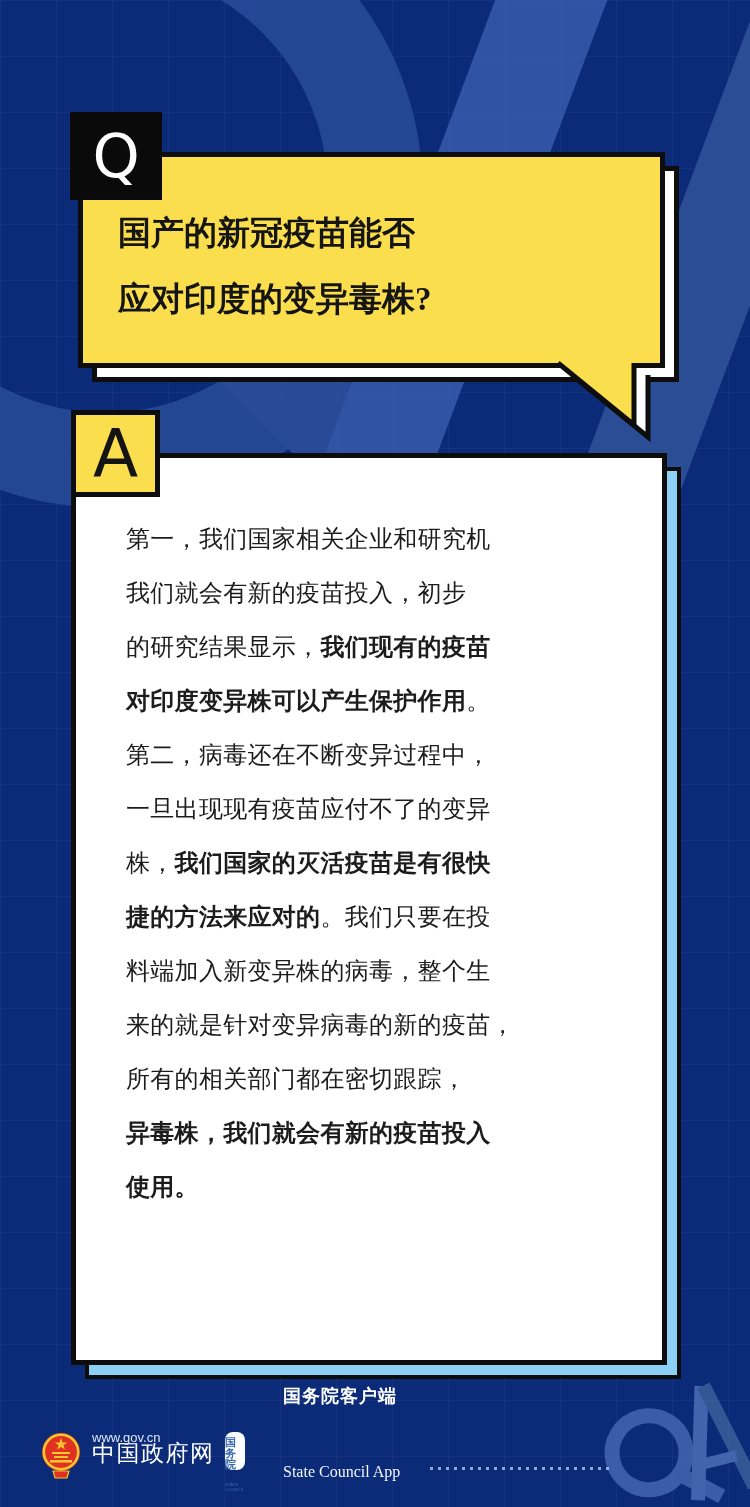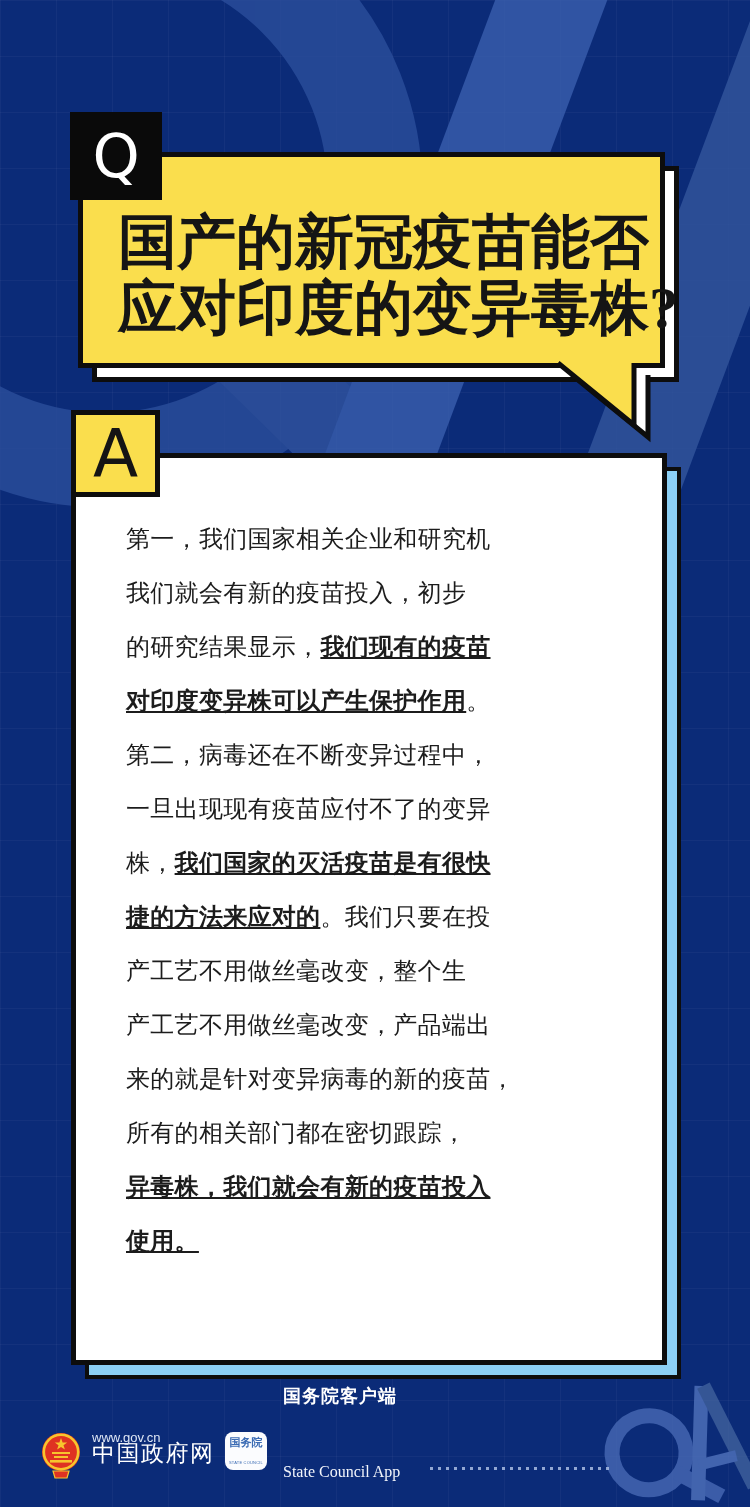--- a/index.html
+++ b/index.html
@@ -27,43 +27,43 @@
 
   
   .bubble-shadow{left:92px;top:166px;width:587px;height:216px;background:#ffffff;
                  border:5px solid #0d0d0d;box-sizing:border-box;z-index:1;}
   .bubble{left:78px;top:152px;width:587px;height:216px;background:#fade4d;
           border:5px solid #0d0d0d;box-sizing:border-box;z-index:2;}
   .bubble-tail{left:556px;top:361px;z-index:3;}
   .bubble-shadow-tail{left:570px;top:373px;z-index:1;}
   .q-text{left:118px;top:200px;z-index:4;color:#151515;
           font-family:"Liberation Serif","DejaVu Serif",serif;font-weight:700;
-          font-size:59px;line-height:66px;white-space:nowrap;margin-top:9px;}
+          font-size:33px;line-height:66px;white-space:nowrap;}
 
   
   .ans-shadow{left:85px;top:467px;width:596px;height:912px;background:#8cd0f5;
               border:4px solid #0d0d0d;box-sizing:border-box;z-index:1;}
   .ans-box{left:71px;top:453px;width:596px;height:912px;background:#ffffff;
            border:5px solid #0d0d0d;box-sizing:border-box;z-index:2;}
   .a-tab{left:71px;top:410px;width:89px;height:87px;background:#fade4d;
          border:5px solid #0d0d0d;box-sizing:border-box;z-index:3;
          display:flex;align-items:center;justify-content:center;}
   .a-tab .glyph{color:#141414;font-size:66px;line-height:66px;font-weight:400;
                 font-family:"DejaVu Sans",sans-serif;}
   .ans-text{left:126px;top:512px;z-index:4;color:#1c1c1c;font-size:24px;
             letter-spacing:0.3px;}
   .ans-line{height:54px;line-height:54px;white-space:nowrap;}
-  .ans-line .b{font-weight:700;text-decoration:underline;}
+  .ans-line .b{font-weight:700;}
 
   
   .emblem{left:40px;top:1431px;z-index:2;}
   .gov-name{left:92px;top:1438px;font-size:23px;font-weight:400;color:#ffffff;
             letter-spacing:1.5px;z-index:2;}
   .gov-url{left:92px;top:1430px;font-size:13px;color:#dde6f5;z-index:2;}
-  .app-icon{left:225px;top:1432px;width:42px;height:38px;background:#fbfcfe;
+  .app-icon{left:225px;top:1432px;width:20px;height:38px;background:#fbfcfe;
             border-radius:8px;z-index:2;display:flex;flex-direction:column;
             align-items:center;padding-top:5px;box-sizing:border-box;gap:12px;}
   .app-icon-cn{color:#3c6cb4;font-size:11px;line-height:11px;font-weight:700;}
   .app-icon-en{color:#3c6cb4;font-size:4px;letter-spacing:.2px;line-height:5px;}
   .app-icon-lines{margin-top:2px;width:24px;height:8px;
             background:repeating-linear-gradient(#b9c9de 0 1px, transparent 1px 3px);}
   .app-name{left:283px;top:1384px;font-size:18px;font-weight:700;color:#ffffff;
             letter-spacing:1px;z-index:2;}
   .app-en{left:283px;top:1463px;font-size:16px;color:#f2f5fb;
           font-family:"Liberation Serif","DejaVu Serif",serif;z-index:2;}
@@ -122,22 +122,21 @@
 
   <div class="abs ans-text">
       <div class="ans-line"><span>第一，我们国家相关企业和研究机</span></div>
       <div class="ans-line"><span>我们就会有新的疫苗投入，初步</span></div>
       <div class="ans-line"><span>的研究结果显示，</span><span class="b">我们现有的疫苗</span></div>
       <div class="ans-line"><span class="b">对印度变异株可以产生保护作用</span><span>。</span></div>
       <div class="ans-line"><span>第二，病毒还在不断变异过程中，</span></div>
       <div class="ans-line"><span>一旦出现现有疫苗应付不了的变异</span></div>
       <div class="ans-line"><span>株，</span><span class="b">我们国家的灭活疫苗是有很快</span></div>
       <div class="ans-line"><span class="b">捷的方法来应对的</span><span>。我们只要在投</span></div>
-      <div class="ans-line"><span>产工艺不用做丝毫改变，整个生</span></div>
-      <div class="ans-line"><span>产工艺不用做丝毫改变，产品端出</span></div>
+      <div class="ans-line"><span>料端加入新变异株的病毒，整个生</span></div>
       <div class="ans-line"><span>来的就是针对变异病毒的新的疫苗，</span></div>
       <div class="ans-line"><span>所有的相关部门都在密切跟踪，</span></div>
       <div class="ans-line"><span class="b">异毒株，我们就会有新的疫苗投入</span></div>
       <div class="ans-line"><span class="b">使用。</span></div>
     </div>
 
   <svg class="abs emblem" width="42" height="48" viewBox="0 0 42 48">
     <circle cx="21" cy="21" r="19" fill="#df3222"></circle>
     <circle cx="21" cy="21" r="17.2" fill="none" stroke="#f7c52d" stroke-width="2.6"></circle>
     <polygon points="21,7 22.6,11.4 27.2,11.4 23.5,14.2 24.9,18.6 21,15.9 17.1,18.6 18.5,14.2 14.8,11.4 19.4,11.4" fill="#f7c52d"></polygon>

